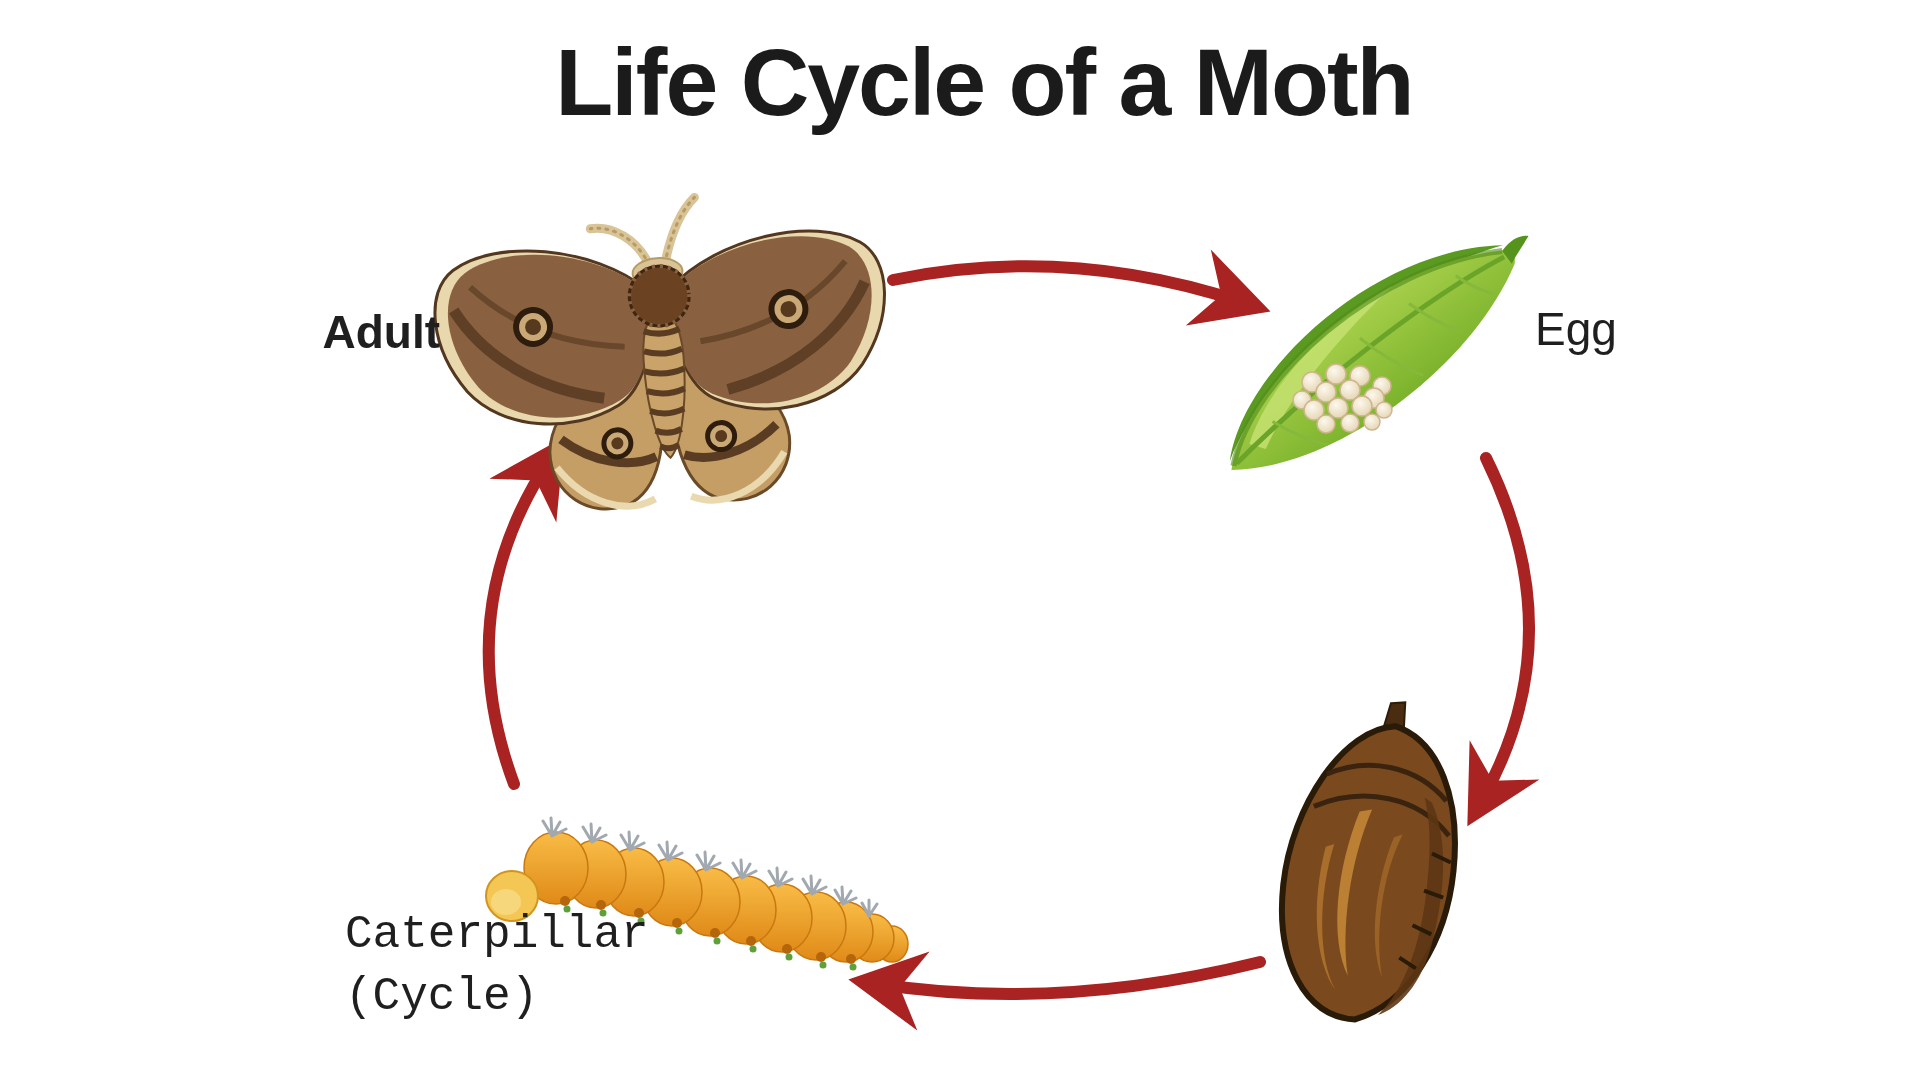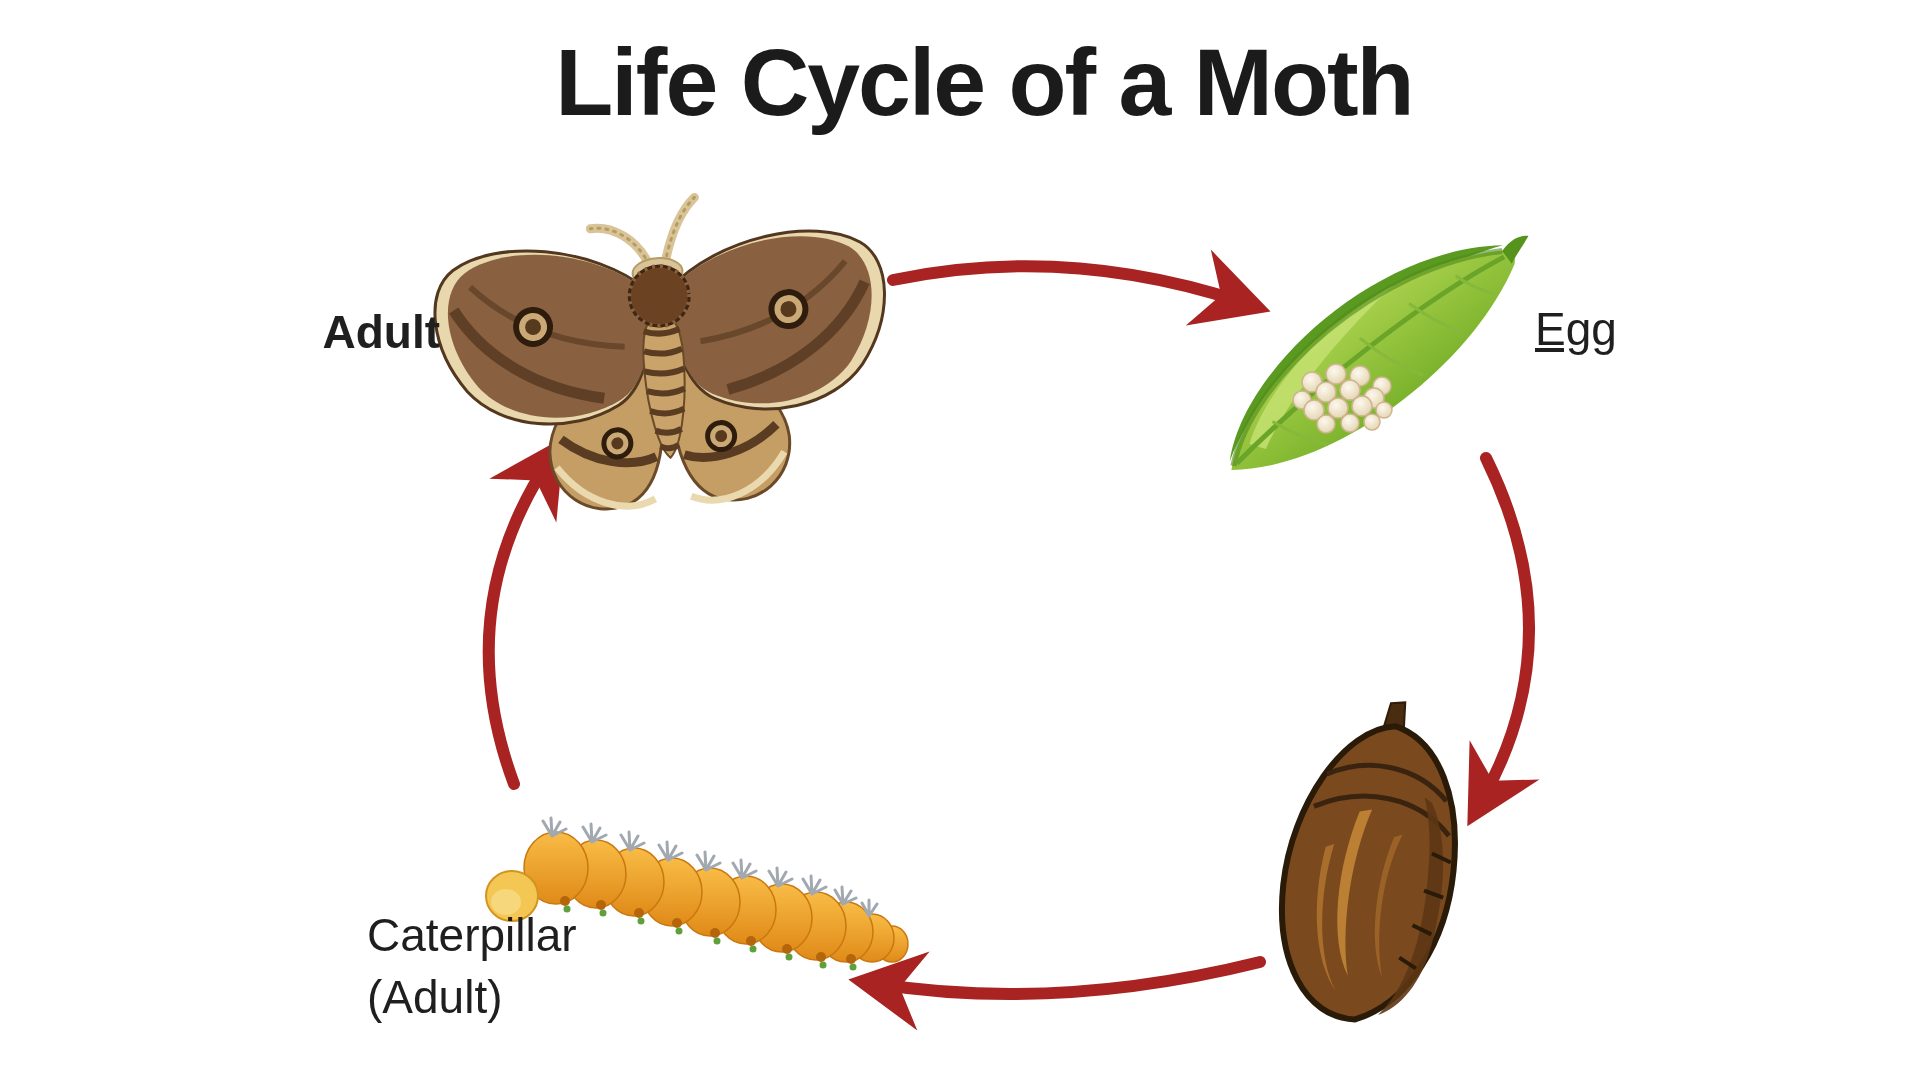--- a/index.html
+++ b/index.html
@@ -8,23 +8,23 @@
     overflow:hidden;font-family:"Liberation Sans",sans-serif;
   }
   .title{
     position:absolute;top:28px;left:0;width:100%;text-align:center;
     font-size:95px;font-weight:bold;letter-spacing:-2px;color:#1b1b1b;padding-left:24px;
   }
   .label{
     position:absolute;font-size:46px;color:#1f1f1f;line-height:1.34;white-space:nowrap;
   }
   .label-adult{top:302px;left:0;width:440px;text-align:right;font-weight:bold;}
-  .label-egg{top:299px;left:1535px;text-decoration:underline;}
+  .label-egg{top:299px;left:1535px;}
   .label-cocoon{top:905px;left:1444px;}
-  .label-caterpillar{top:905px;left:367px;}
+  .label-caterpillar{top:905px;left:345px;font-family:Liberation Mono, monospace;}
   svg.scene{position:absolute;left:0;top:0;}
 </style>
 </head>
 <body>
 
 <div class="canvas">
 
   <div class="title">Life Cycle of a Moth</div>
 
   <svg class="scene" width="1920" height="1080" viewBox="0 0 1920 1080" xmlns="http://www.w3.org/2000/svg" xmlns:xlink="http://www.w3.org/1999/xlink">
@@ -194,16 +194,16 @@
           <circle cx="853" cy="967" r="3.5"></circle>
         </g>
       </g>
     </g>
   </svg>
 
   <div class="label label-adult">Adult</div>
   <div class="label label-egg">Egg</div>
   <div class="label label-caterpillar">
     <div>Caterpillar</div>
-    <div>(Adult)</div>
+    <div>(Cycle)</div>
   </div>
 
 </div>
 
 </body></html>

